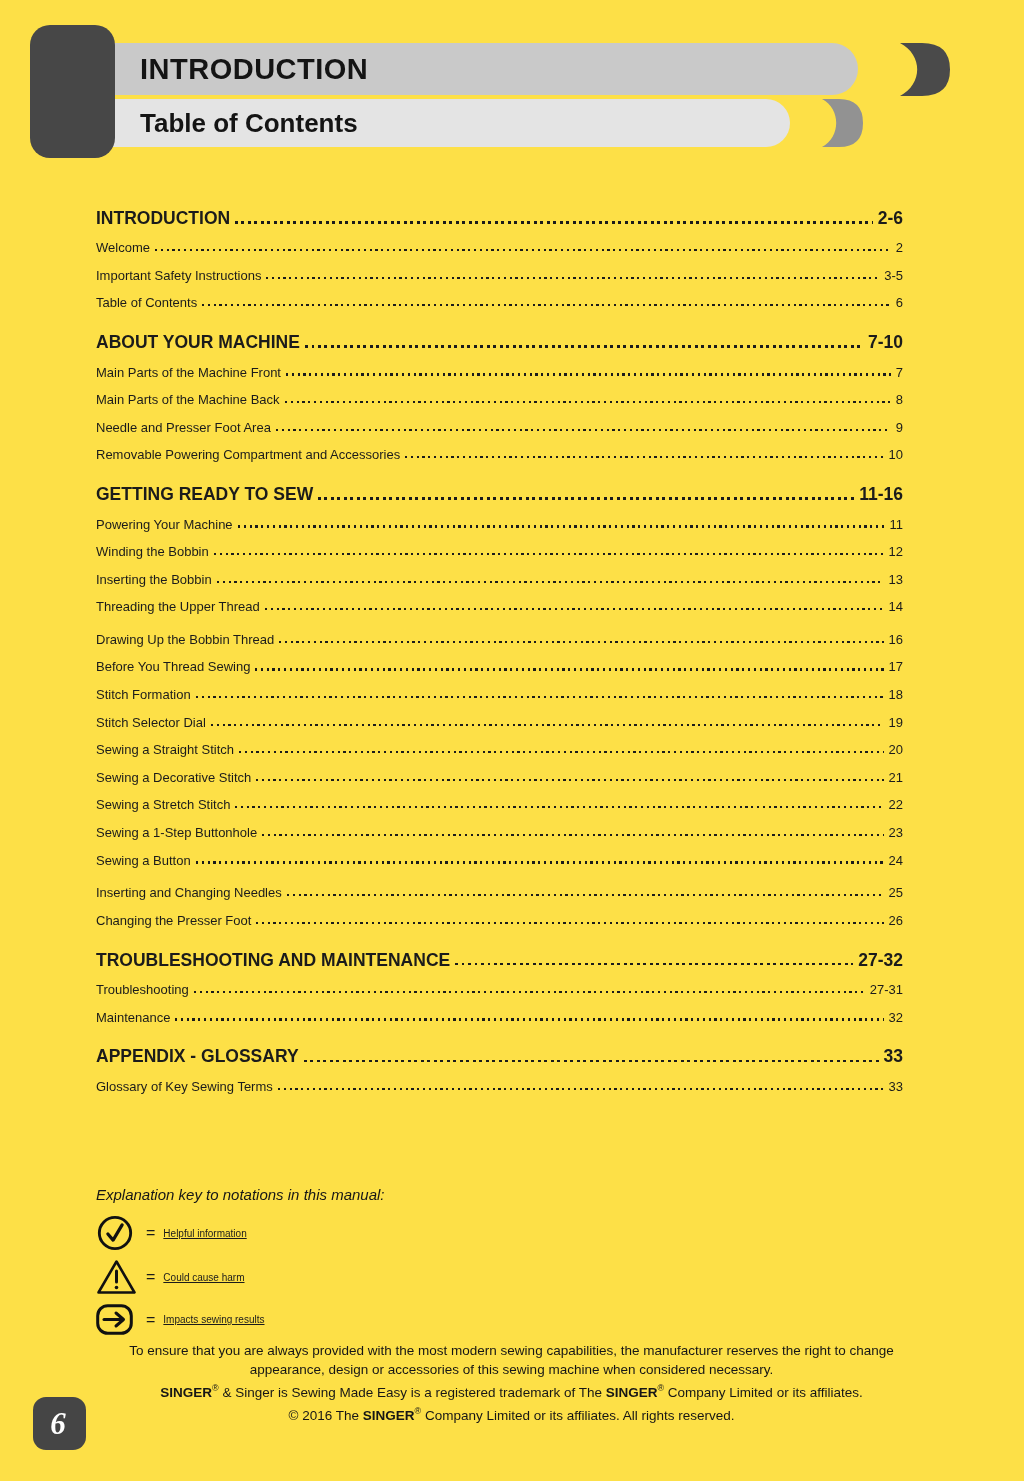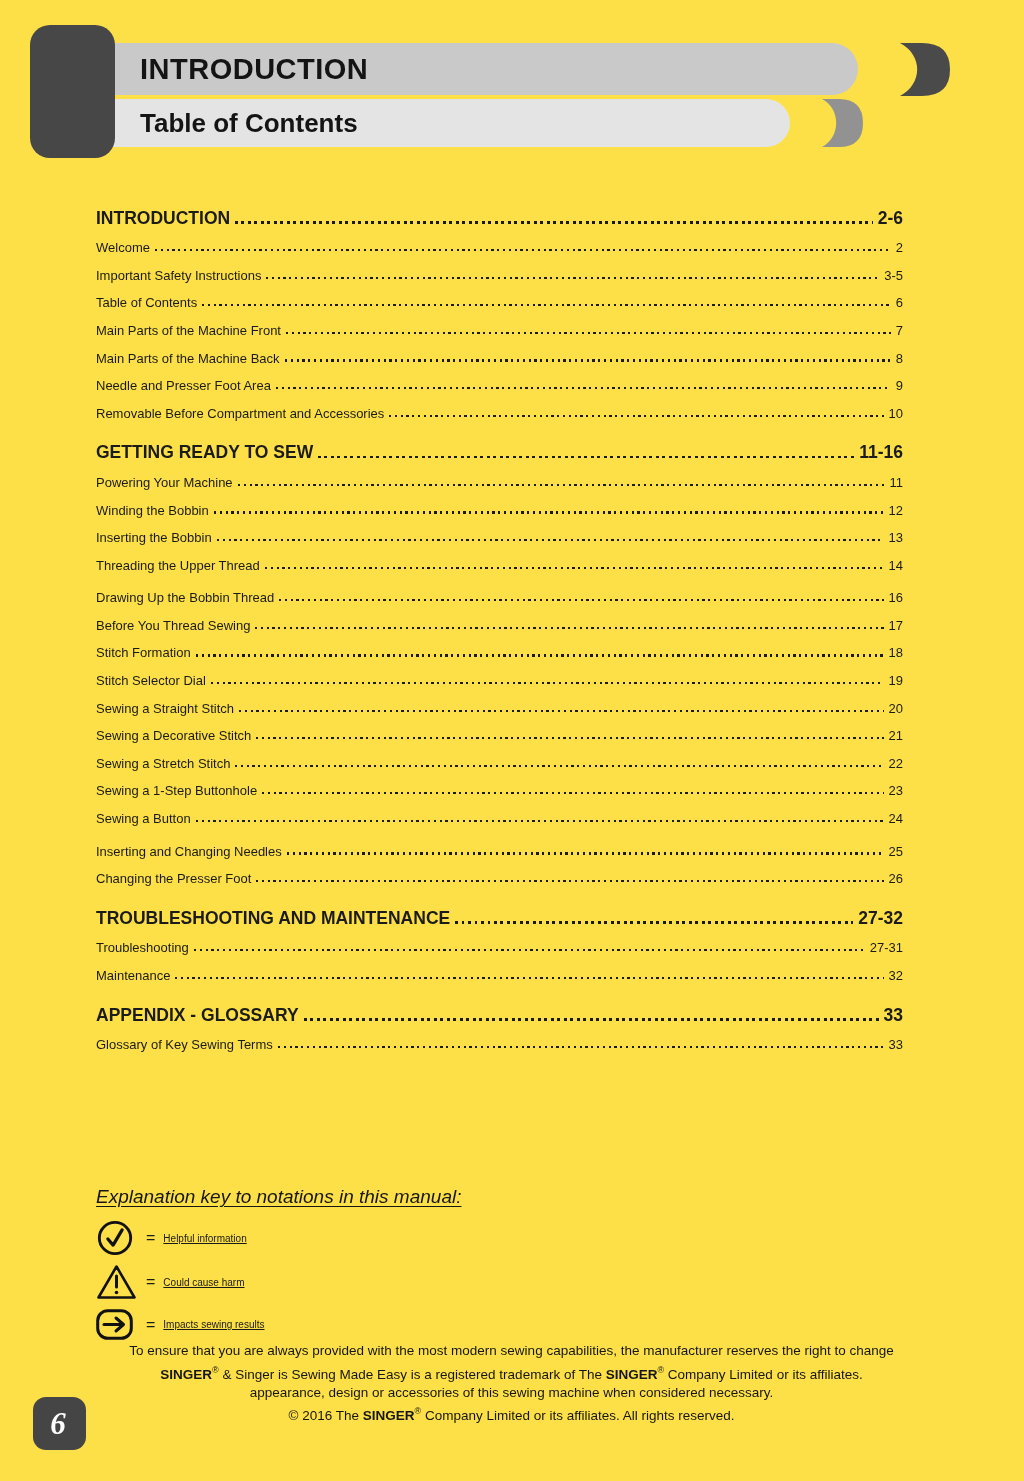--- a/index.html
+++ b/index.html
@@ -42,21 +42,21 @@
     background-image:repeating-linear-gradient(to right,#1b1b1b 0 2.2px,transparent 2.2px 5.8px);
   }
   .toc-head .dots {
     height:2.7px; margin-bottom:4px;
     background-image:repeating-linear-gradient(to right,#1b1b1b 0 2.7px,transparent 2.7px 6.5px);
   }
 
   
   .legend { position:absolute; left:96px; top:1186px; }
   .legend-title {
-    font-style:italic; font-size:19px; text-decoration:underline;
+    font-style:italic; font-size:15px; 
     text-underline-offset:3px; margin-bottom:11px; color:#161616;
   }
   .legend-row { display:flex; align-items:center; }
   .legend-row.r1 { margin-bottom:7px; }
   .legend-row.r2 { margin-bottom:9px; }
   .legend-icon { width:44px; display:flex; align-items:center; }
   .legend-eq { font-size:16px; margin:0 8px 0 6px; }
   .legend-label { font-size:10px;text-decoration:underline; }
 
   
@@ -113,37 +113,42 @@
       <div class="toc-row toc-item">
         <span class="toc-label">Important Safety Instructions</span>
         <span class="dots"></span>
         <span class="toc-page">3-5</span>
       </div>
       <div class="toc-row toc-item">
         <span class="toc-label">Table of Contents</span>
         <span class="dots"></span>
         <span class="toc-page">6</span>
       </div>
+      <div class="toc-row toc-head">
+        <span class="toc-label">ABOUT YOUR MACHINE</span>
+        <span class="dots"></span>
+        <span class="toc-page">7-10</span>
+      </div>
       <div class="toc-row toc-item">
         <span class="toc-label">Main Parts of the Machine Front</span>
         <span class="dots"></span>
         <span class="toc-page">7</span>
       </div>
       <div class="toc-row toc-item">
         <span class="toc-label">Main Parts of the Machine Back</span>
         <span class="dots"></span>
         <span class="toc-page">8</span>
       </div>
       <div class="toc-row toc-item">
         <span class="toc-label">Needle and Presser Foot Area</span>
         <span class="dots"></span>
         <span class="toc-page">9</span>
       </div>
       <div class="toc-row toc-item">
-        <span class="toc-label">Removable Before Compartment and Accessories</span>
+        <span class="toc-label">Removable Powering Compartment and Accessories</span>
         <span class="dots"></span>
         <span class="toc-page">10</span>
       </div>
       <div class="toc-row toc-head">
         <span class="toc-label">GETTING READY TO SEW</span>
         <span class="dots"></span>
         <span class="toc-page">11-16</span>
       </div>
       <div class="toc-row toc-item">
         <span class="toc-label">Powering Your Machine</span>
@@ -281,22 +286,22 @@
           <path d="M20 9 L27.5 15.5 L20 22" fill="none" stroke="#111" stroke-width="3" stroke-linecap="round" stroke-linejoin="round"></path>
         </svg>
       </span>
       <span class="legend-eq">=</span>
       <span class="legend-label">Impacts sewing results</span>
     </div>
   </div>
 
   <div class="footer">
     <div>To ensure that you are always provided with the most modern sewing capabilities, the manufacturer reserves the right to change</div>
+    <div>appearance, design or accessories of this sewing machine when considered necessary.</div>
     <div><span class="b">SINGER</span><span class="sup">®</span><span> &amp; Singer is Sewing Made Easy is a registered trademark of The </span><span class="b">SINGER</span><span class="sup">®</span><span> Company Limited or its affiliates.</span></div>
-    <div>appearance, design or accessories of this sewing machine when considered necessary.</div>
     <div><span>© 2016 The </span><span class="b">SINGER</span><span class="sup">®</span><span> Company Limited or its affiliates. All rights reserved.</span></div>
   </div>
 
   <div class="page-badge">
     <span>6</span>
   </div>
 
 </div>
 
 </body></html>

